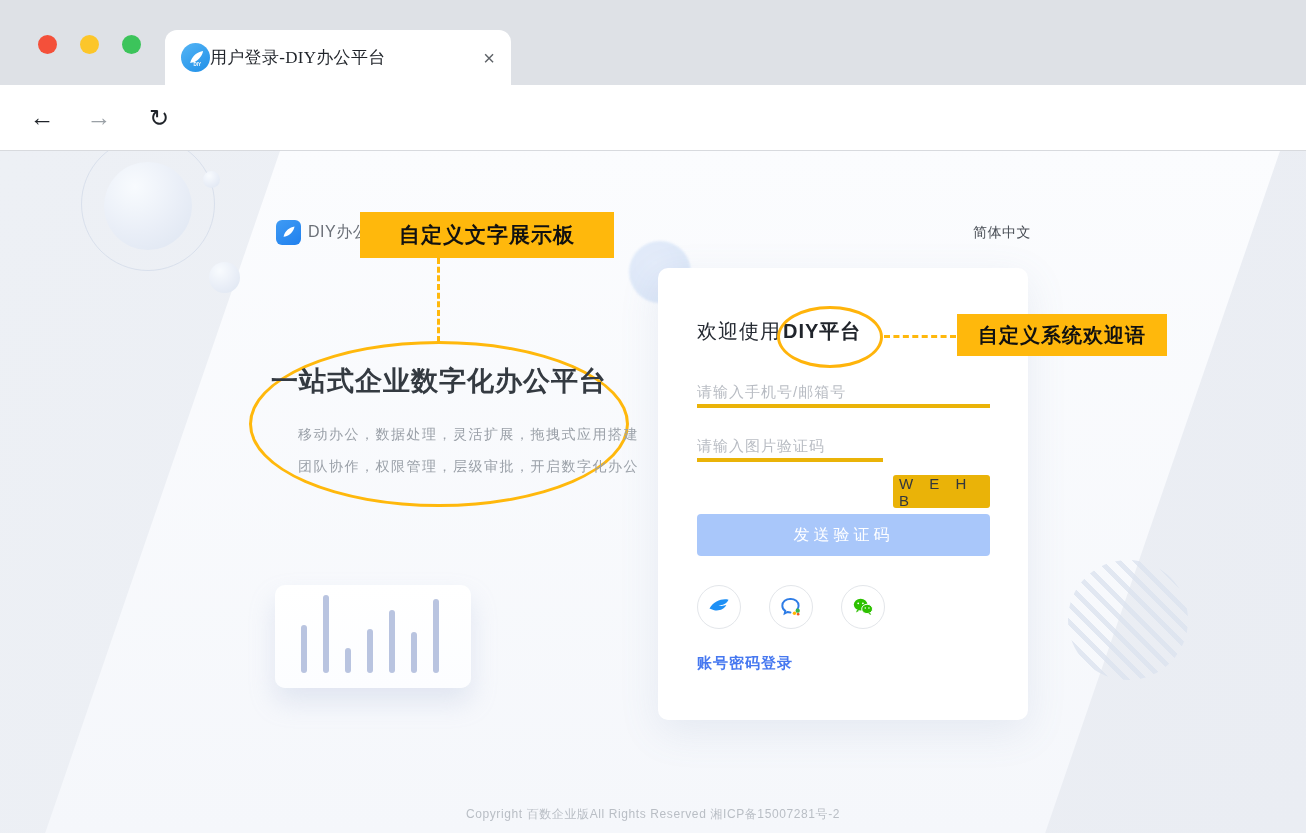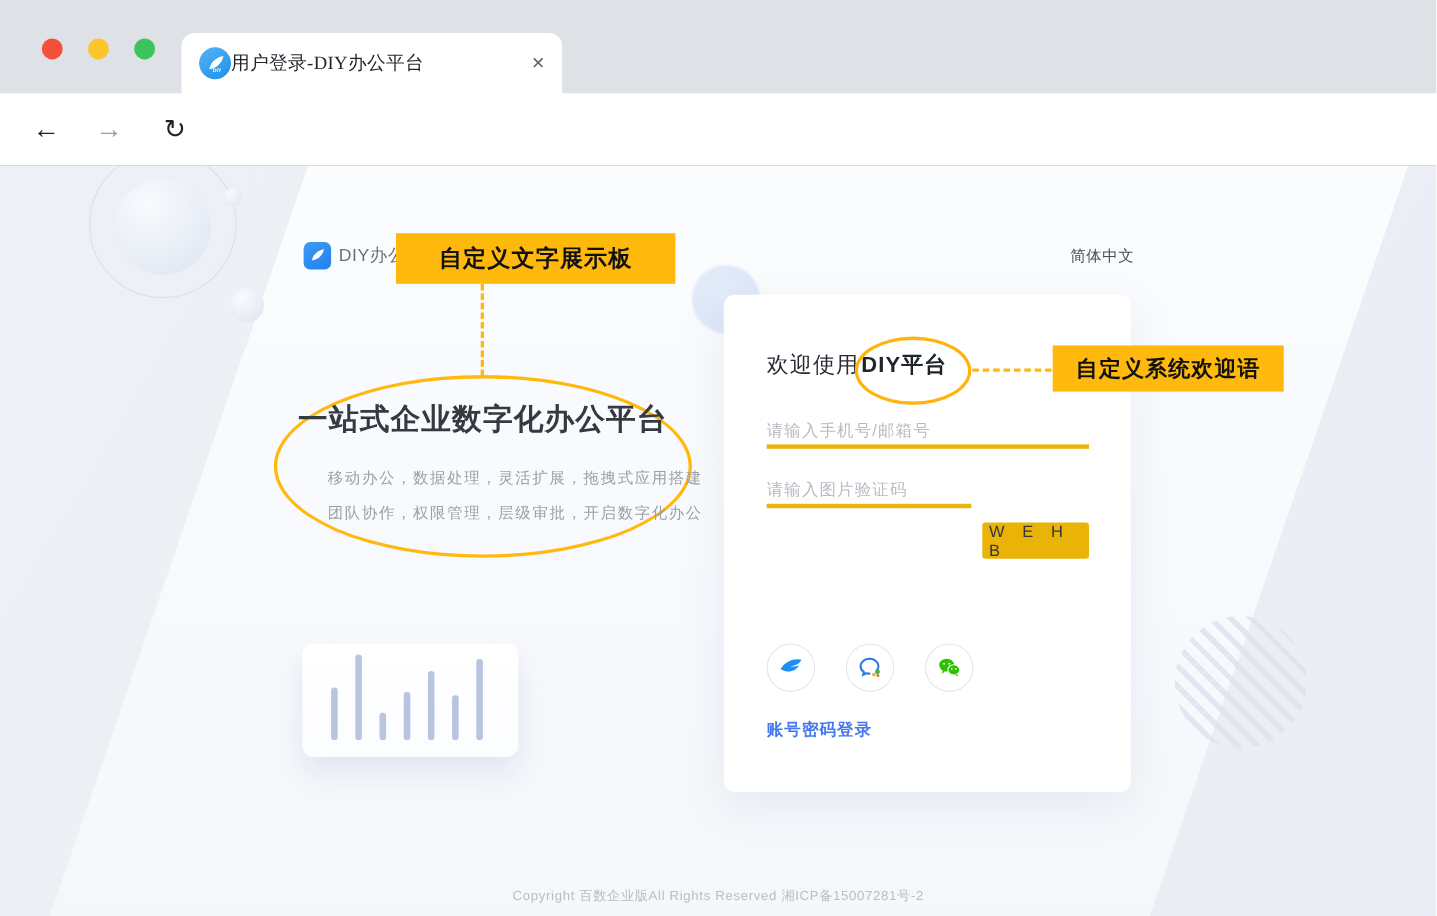--- a/index.html
+++ b/index.html
@@ -180,20 +180,21 @@
         </div>
     </div>
 
     <div class="card">
       <div class="welcome">
         <span>欢迎使用</span><span class="plat">DIY平台</span>
       </div>
       <input class="field field-phone" type="text" placeholder="请输入手机号/邮箱号" style="">
       <input class="field field-captcha" type="text" placeholder="请输入图片验证码" style="">
       <div class="captcha-box">W E H B</div>
+      <button class="send-btn">发送验证码</button>
       <div class="socials">
         <span class="social">
           <svg width="24" height="24" viewBox="0 0 24 24">
             <path d="M2.5 13.5 C7 5.5 16 3.2 21.5 4.8 C20 8.5 15.5 10.4 11.5 10.7 C14.5 11.2 17.3 10.9 19.3 10.1 C17.3 14.6 11 16.6 6.5 15 L2.5 13.5 Z" fill="#1e90f5"></path>
           </svg>
         </span>
         <span class="social">
           <svg width="26" height="26" viewBox="0 0 24 24">
             <path d="M11.5 4.5 C7.2 4.5 4 7.3 4 10.8 C4 12.8 5 14.5 6.7 15.6 L6.2 17.9 L8.8 16.6 C9.6 16.9 10.5 17 11.5 17" fill="none" stroke="#2e7ce6" stroke-width="1.8" stroke-linecap="round"></path>
             <path d="M11.5 4.5 C15.8 4.5 19 7.3 19 10.8 C19 12.2 18.5 13.4 17.6 14.4" fill="none" stroke="#2e7ce6" stroke-width="1.8" stroke-linecap="round"></path>

